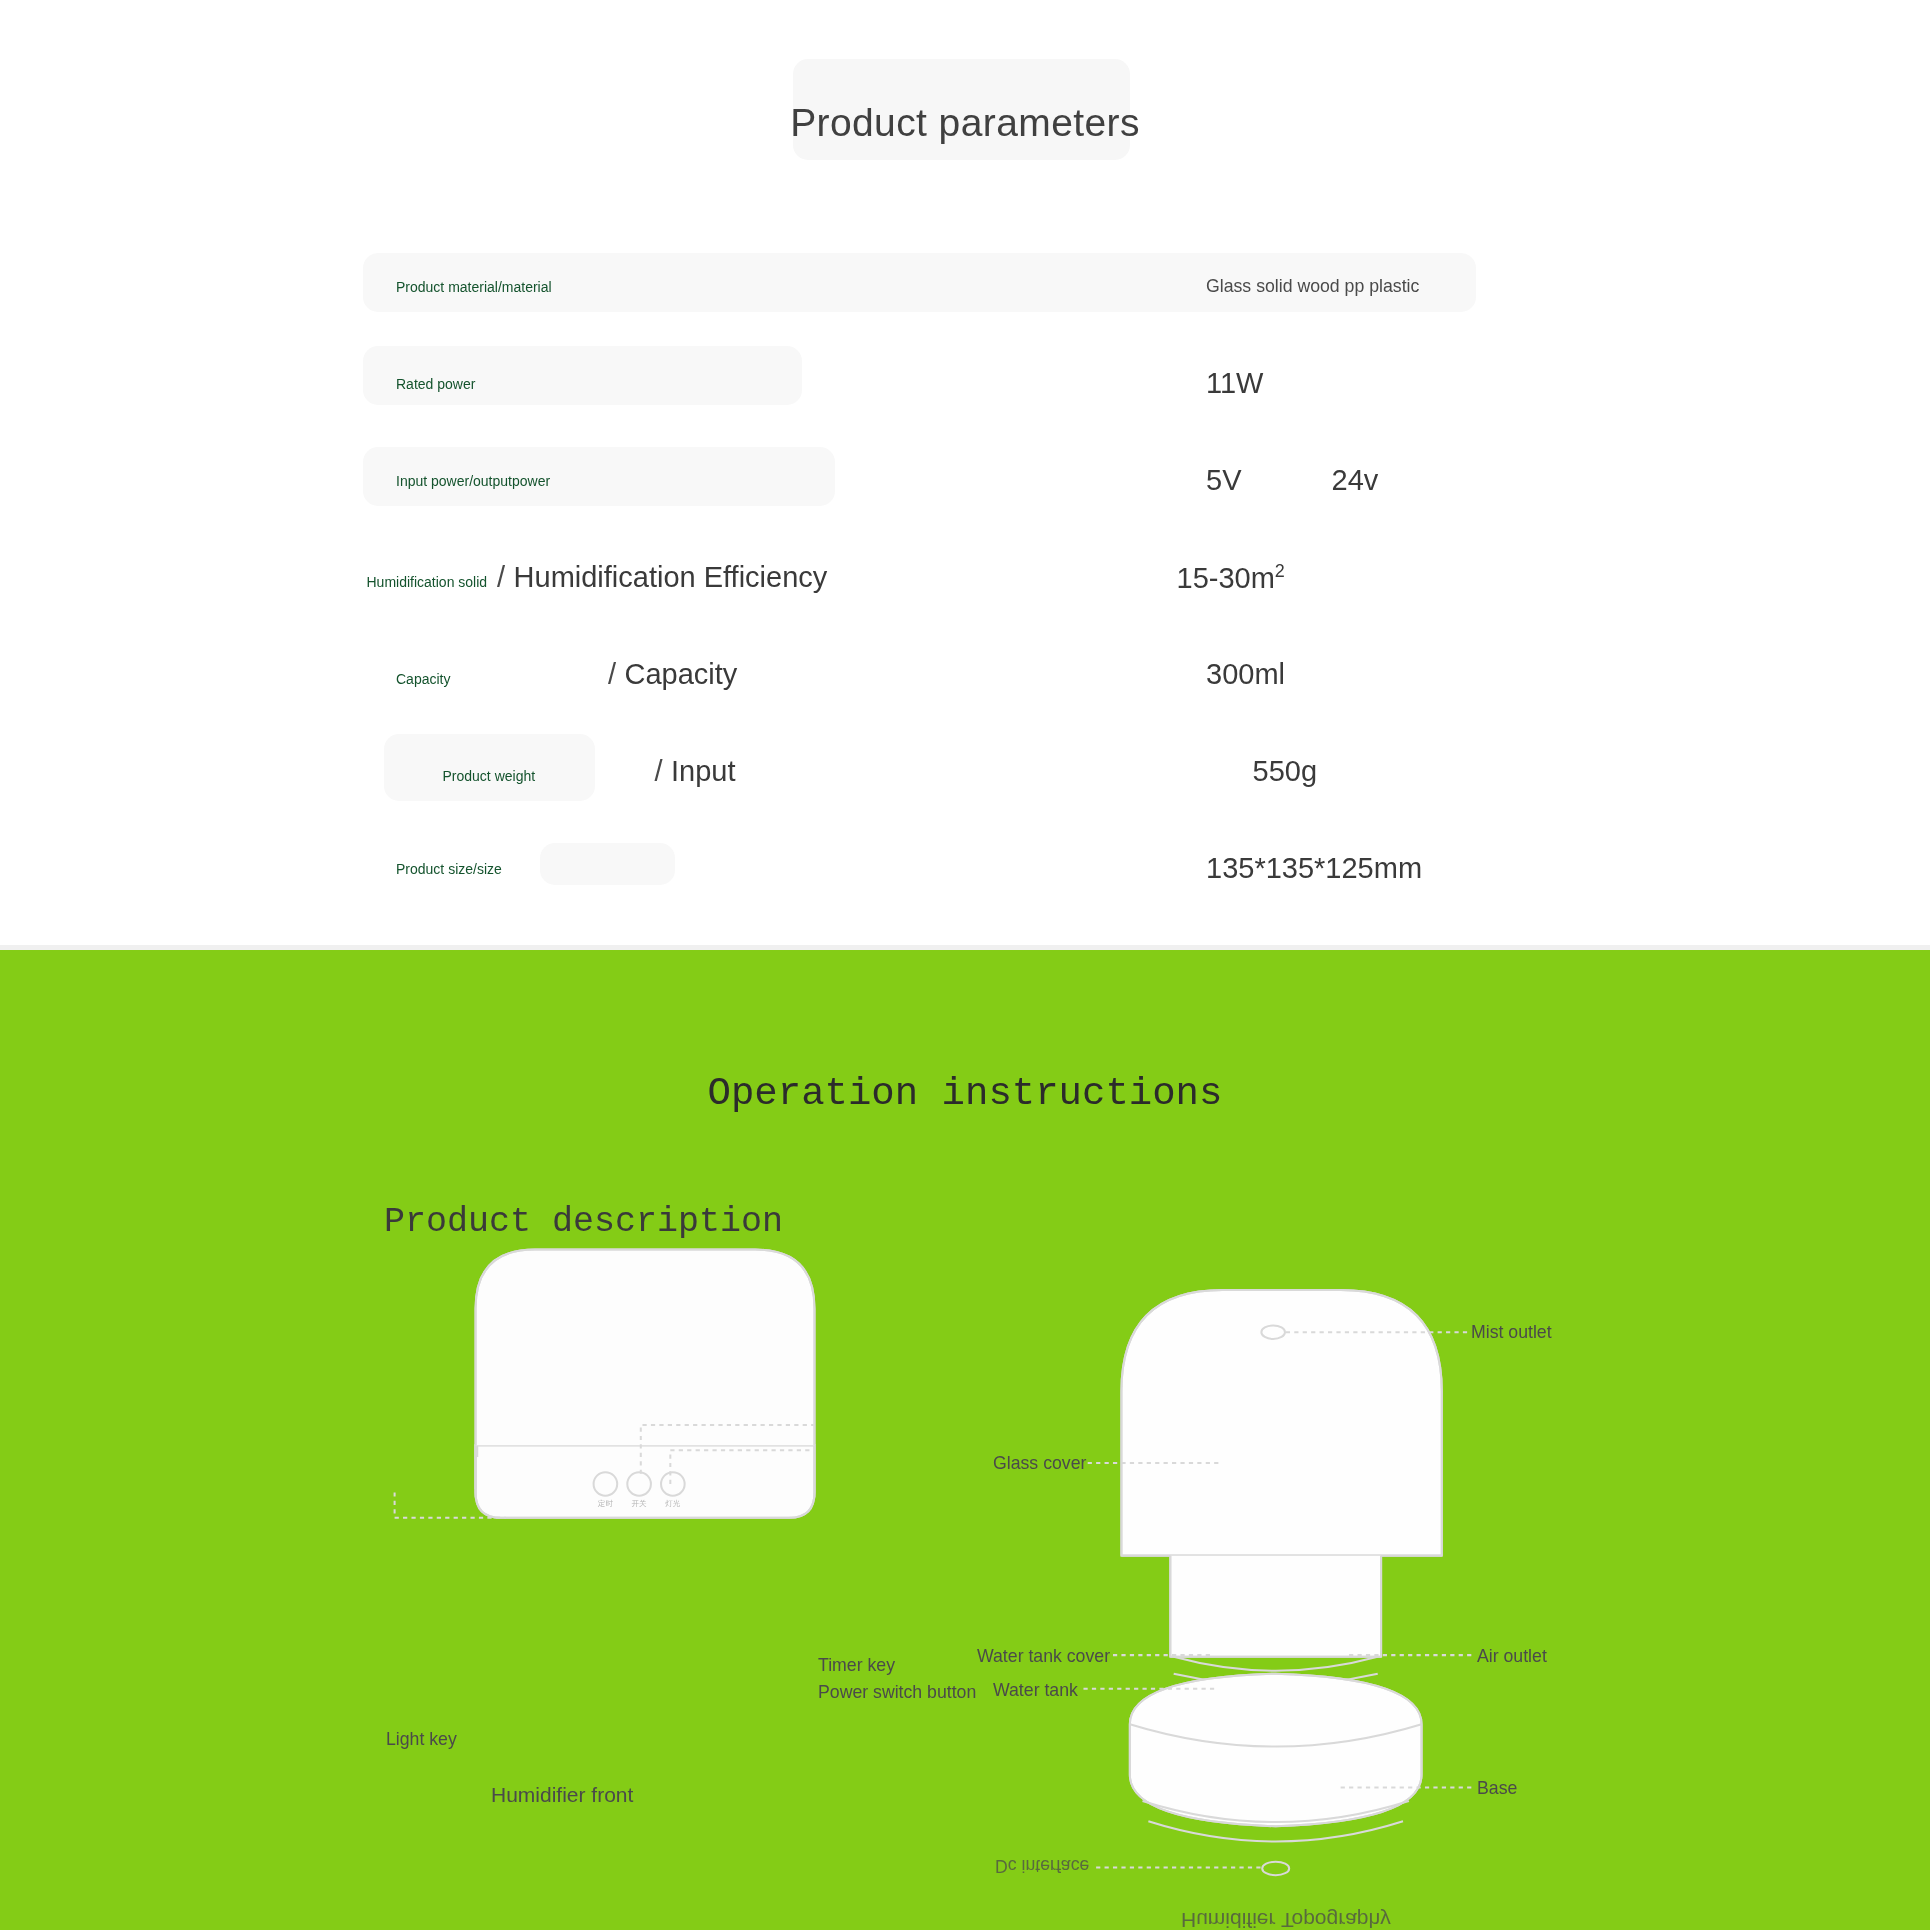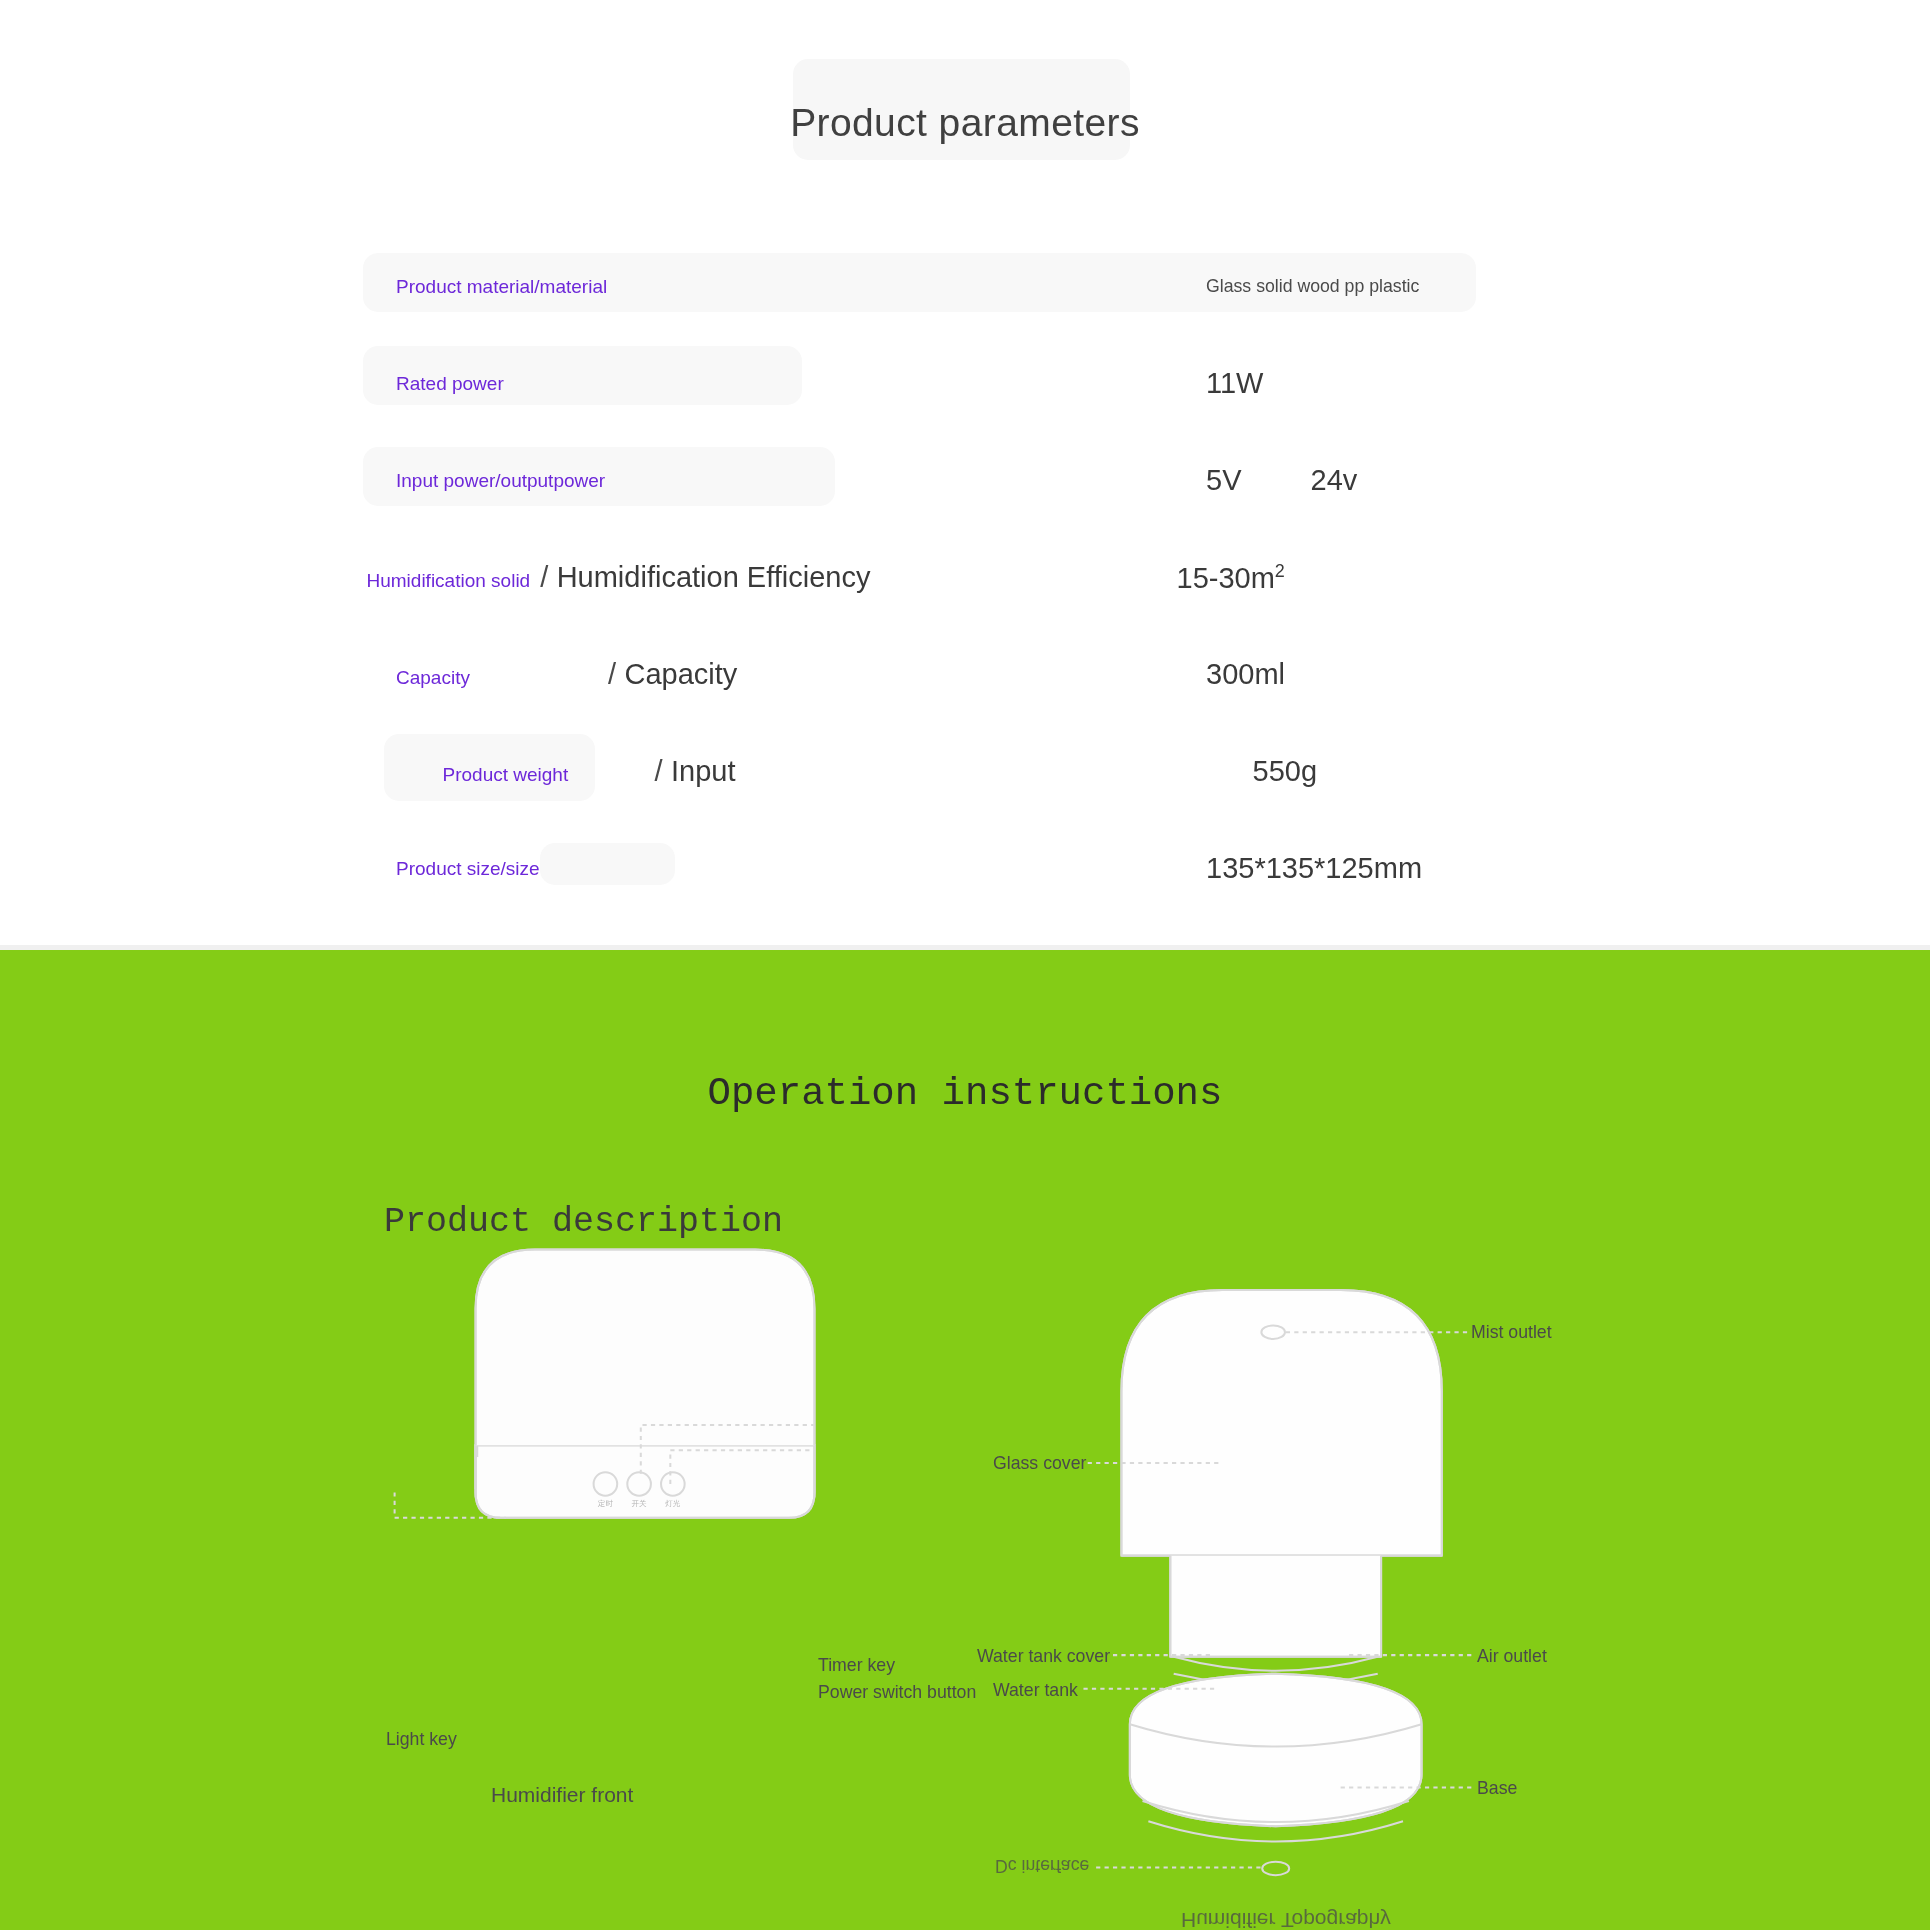--- a/index.html
+++ b/index.html
@@ -59,22 +59,22 @@
     align-items: center;
     height: 97px;
   }
   .plabel {
     width: 810px;
     display: flex;
     align-items: baseline;
     white-space: nowrap;
   }
   .plabel .small {
-    font-size: 19px;
-    color: #6d28d9;
+    font-size: 14px;
+    color: #14532d;
   }
   .plabel .slash {
     font-size: 29px;
     color: #4a4a4a;
     margin: 0 8.4px 0 10px;
   }
   .plabel .big {
     font-size: 29px;
     color: #3a3a3a;
   }
@@ -82,21 +82,21 @@
     font-size: 29px;
     color: #3a3a3a;
     white-space: nowrap;
   }
   .pvalue.small-val {
     font-size: 17.7px;
     color: #4a4a4a;
   }
   .pvalue .second {
     display: inline-block;
-    margin-left: 61px;
+    margin-left: 82px;
   }
   .pvalue sup {
     font-size: 0.62em;
     vertical-align: super;
   }
   
   .indent-0 { padding-left: 0px; }
   .indent-1 { padding-left: 29.5px; }
   .indent-2 { padding-left: 76px; }
   .label-col-1 { width: 202px; display:inline-block; }

